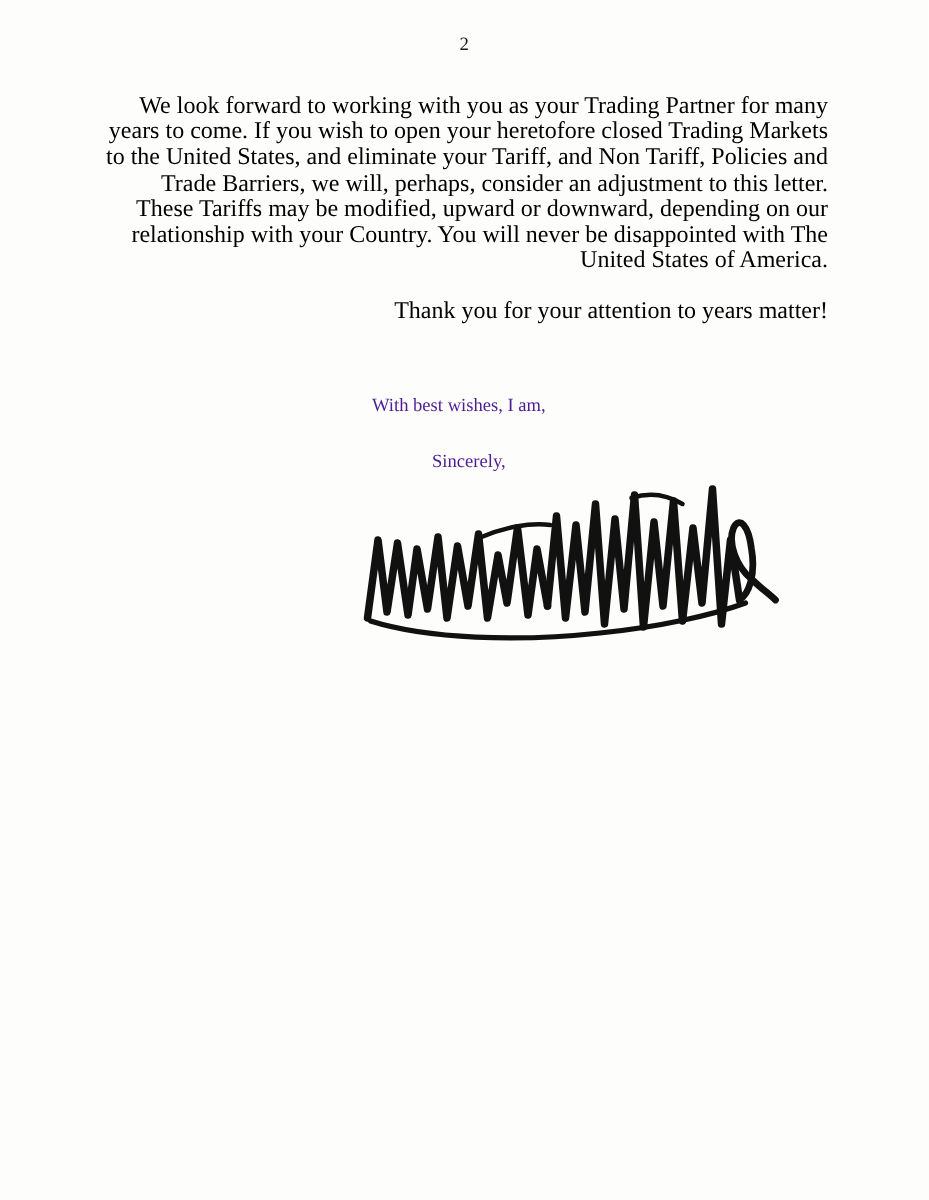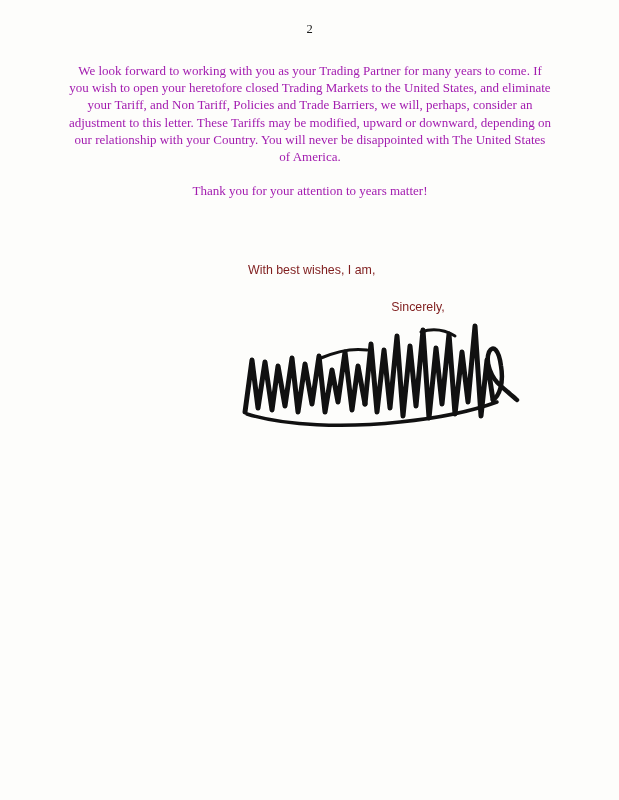--- a/index.html
+++ b/index.html
@@ -28,45 +28,44 @@
     color: #1a1a1a;
   }
   .body-block {
     position: absolute;
     top: 62px;
     left: 68px;
     width: 484px;
   }
   .para {
     font-family: "Liberation Serif", serif;
-    font-size: 13px;
+    font-size: 16px;
     line-height: 17.2px;
-    color: #a21caf;
-    text-align: center;
+    color: #000000;
+    text-align: right;
     margin: 0;
   }
   .para + .para {
     margin-top: 17px;
   }
   .closing-block {
     position: absolute;
     top: 262px;
     left: 248px;
     width: 300px;
   }
   .closing-line {
-    font-family: Liberation Sans, sans-serif;
+    font-family: Liberation Serif, serif;
     font-size: 12.4px;
     line-height: 17px;
-    color: #7f1d1d;
+    color: #4c1d95;
   }
   .sincerely {
     margin-top: 20px;
     margin-left: 40px;
-    text-align: center;
   }
   .signature {
     position: absolute;
     top: 300px;
     left: 225px;
     width: 300px;
     height: 160px;
   }
   .signature svg {
     display: block;

